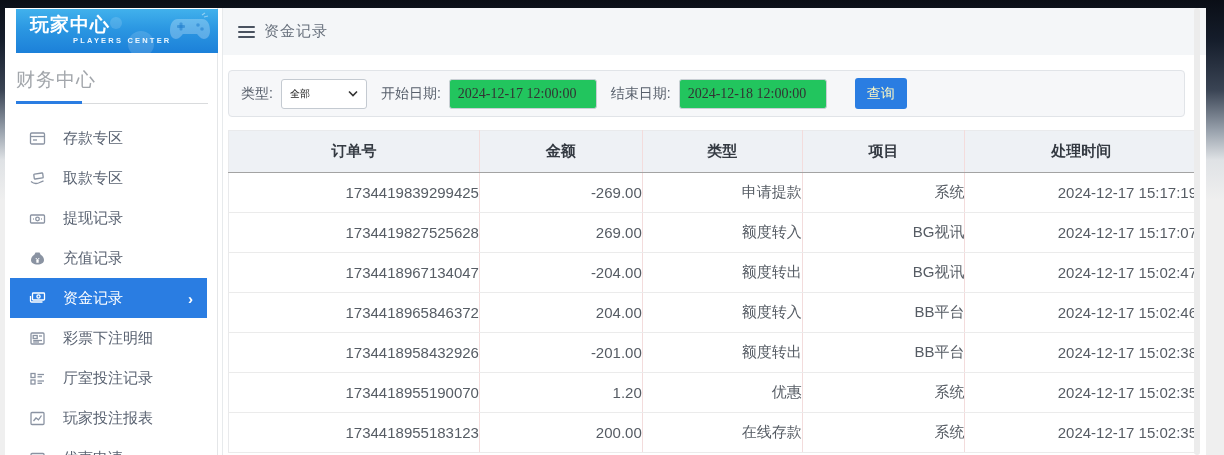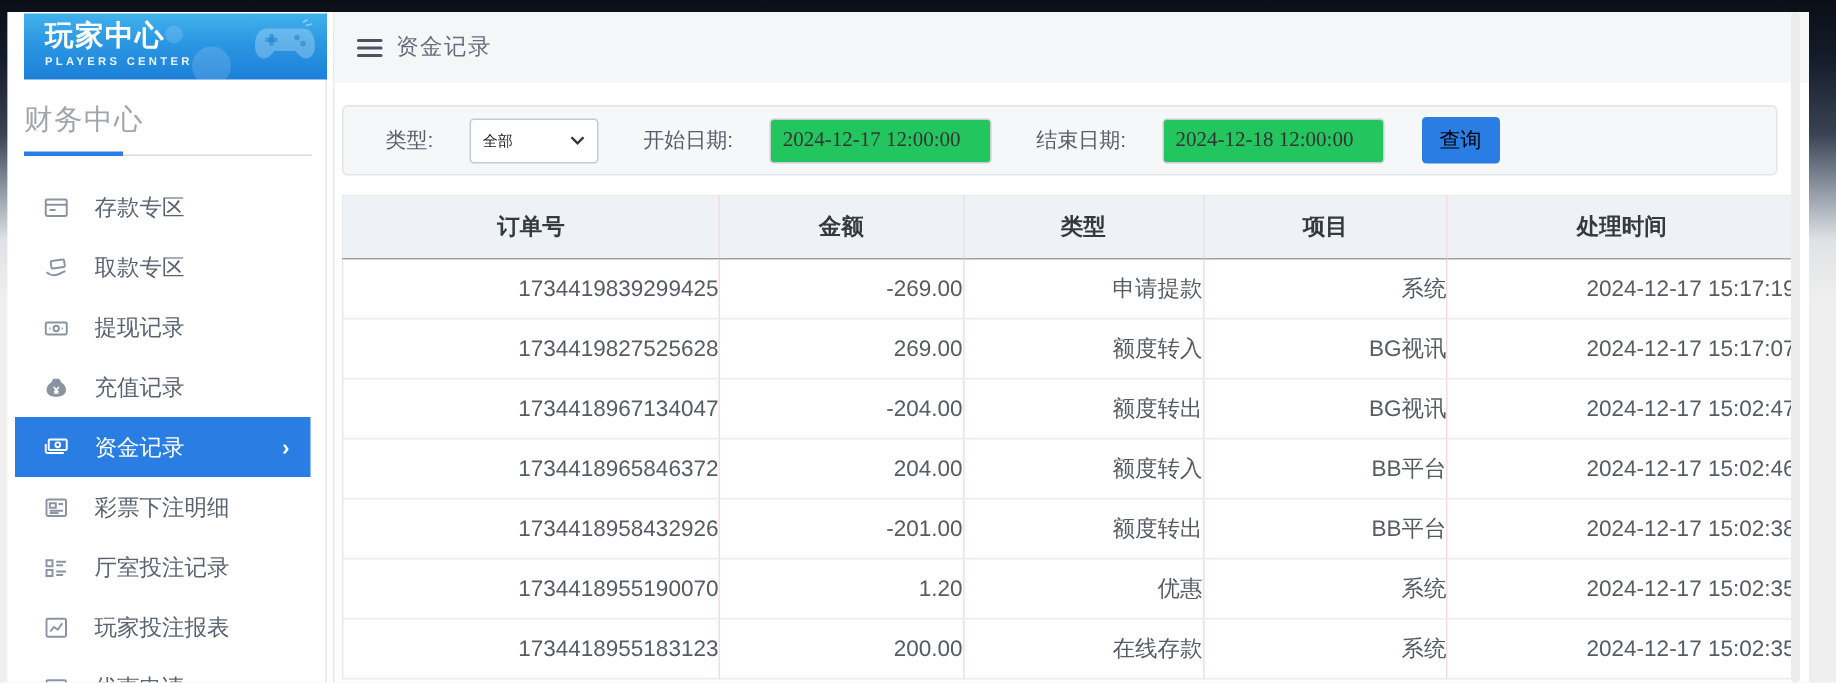--- a/index.html
+++ b/index.html
@@ -16,21 +16,21 @@
   }
 
   
   .sidebar { width:213px; flex:0 0 213px; background:#fff; border-right:1px solid #e4e6e8; position:relative; }
   .brand {
     margin:1px 0 0 11px; height:44px; width:202px;
     background:linear-gradient(180deg,#41b1ec 0%,#2b97e2 45%,#1c80d9 100%);
     position:relative; overflow:hidden; padding:5px 0 12px 14px;
   }
   .brand-title { color:#fff; font-size:19px; font-weight:bold; letter-spacing:1px; line-height:22px; }
-  .brand-sub { color:#eaf6ff; font-size:7.5px; letter-spacing:2.2px; font-weight:bold; }
+  .brand-sub { color:#eaf6ff; font-size:7.5px; letter-spacing:2.2px; font-weight:bold;margin-left:43px; }
   .brand-deco { position:absolute; right:6px; top:2px; opacity:.85; }
   .brand-bubble { position:absolute; border-radius:50%; background:rgba(255,255,255,.14); }
 
   .section-head { margin:14px 0 0 11px; width:196px; }
   .section-title { color:#a2a6ab; font-size:19px; letter-spacing:1px; }
   .section-underline { position:relative; height:3px; margin-top:8px; }
   .section-underline .line-gray { position:absolute; left:0; right:4px; bottom:0; height:1px; background:#d9dbdd; }
   .section-underline .line-blue { position:absolute; left:0; bottom:0; width:66px; height:3px; background:#2a7de2; }
 
   .menu { margin-top:14px; }
@@ -47,35 +47,35 @@
   
   .main { flex:1; background:#ffffff; border-left:1px solid #e7eaec; margin-left:4px; position:relative; }
   .topbar { height:47px; background:#f4f6f8; display:flex; align-items:center; padding-left:15px; }
   .hamburger { width:17px; display:flex; flex-direction:column; gap:3px; cursor:pointer; margin-right:9px; }
   .hamburger span { display:block; height:2px; background:#4a5360; border-radius:1px; }
   .topbar-title { color:#666f7b; font-size:15px; letter-spacing:1px; }
 
   .filterbar {
     margin:15px 21px 0 5px; height:47px; background:#f6f7f9;
     border:1px solid #e1e4e8; border-radius:4px;
-    display:flex; align-items:center; padding:0 28px; gap:24px;
+    display:flex; align-items:center; padding:0 12px; gap:8px;
   }
   .flabel { color:#565e6a; font-size:14px; }
   .fselect {
     width:86px; height:30px; background:#fff; border:1px solid #c4cad1; border-radius:3px;
     display:flex; align-items:center; justify-content:space-between; padding:0 8px; cursor:pointer;
   }
   .fselect .sel-text { font-size:10px; color:#222; }
   .finput {
     width:148px; height:30px; background:#22c55e; border:1px solid #c9ced4; border-radius:3px;
     font-size:14px; color:#333; padding:0 8px; font-family:Liberation Serif, serif;
   }
   .btn-query {
-    width:52px; height:31px; background:#2a7de2; color:#000000; border:none; border-radius:3px;
-    font-size:14px; cursor:pointer; margin-left:1px; font-family:"Liberation Sans","DejaVu Sans",sans-serif;
+    width:52px; height:31px; background:#2a7de2; color:#fef9c3; border:none; border-radius:3px;
+    font-size:14px; cursor:pointer; margin-left:20px; font-family:"Liberation Sans","DejaVu Sans",sans-serif;
   }
 
   .table-wrap { margin:13px 8px 0 5px; }
   table.records { width:100%; border-collapse:collapse; table-layout:fixed; border:1px solid #e9eaec; }
   .records th {
     background:#eef1f5; color:#343a42; font-size:15px; font-weight:bold;
     height:42px; border-bottom:1px solid #a3a3a3; border-right:1px solid #f3dcdc;
   }
   .records td {
     color:#565c64; font-size:15px; text-align:right; height:40px;

